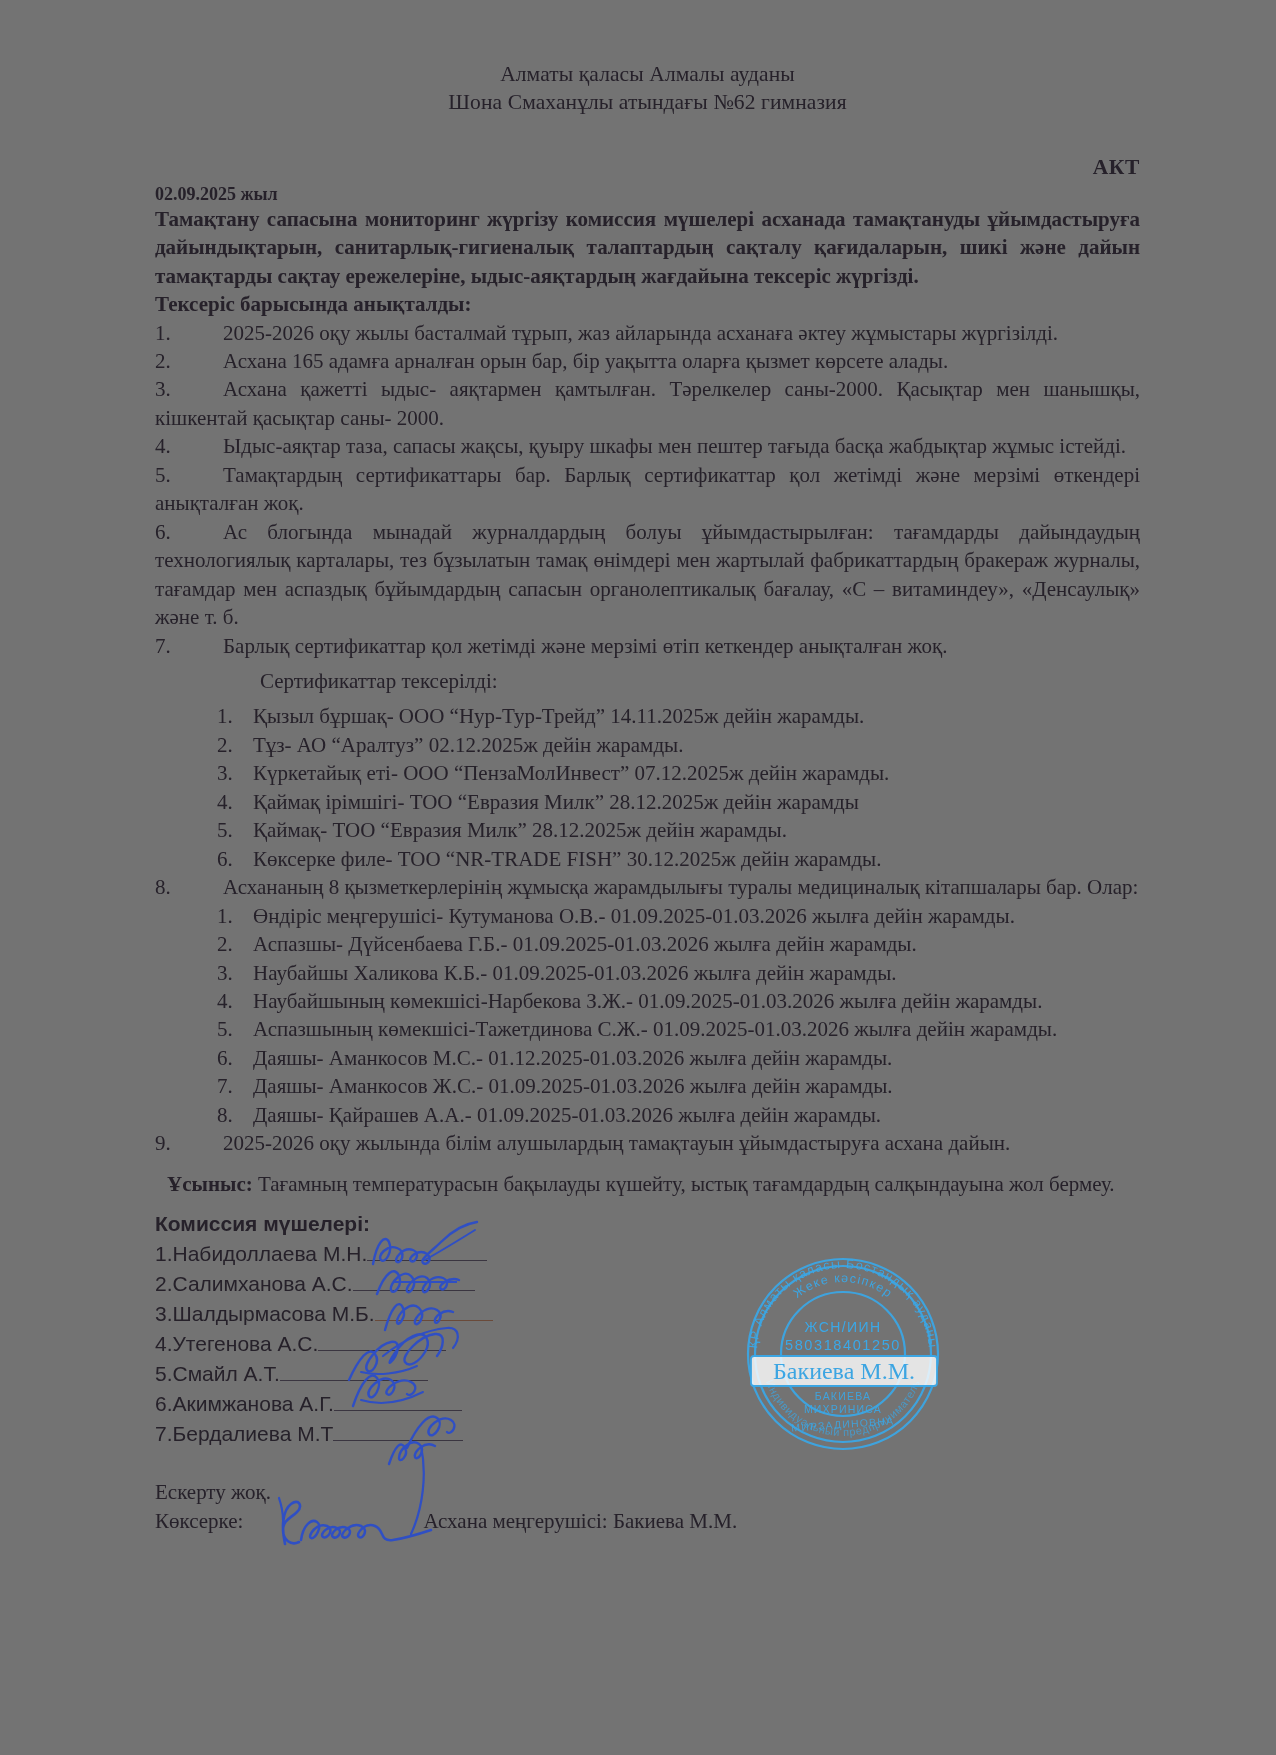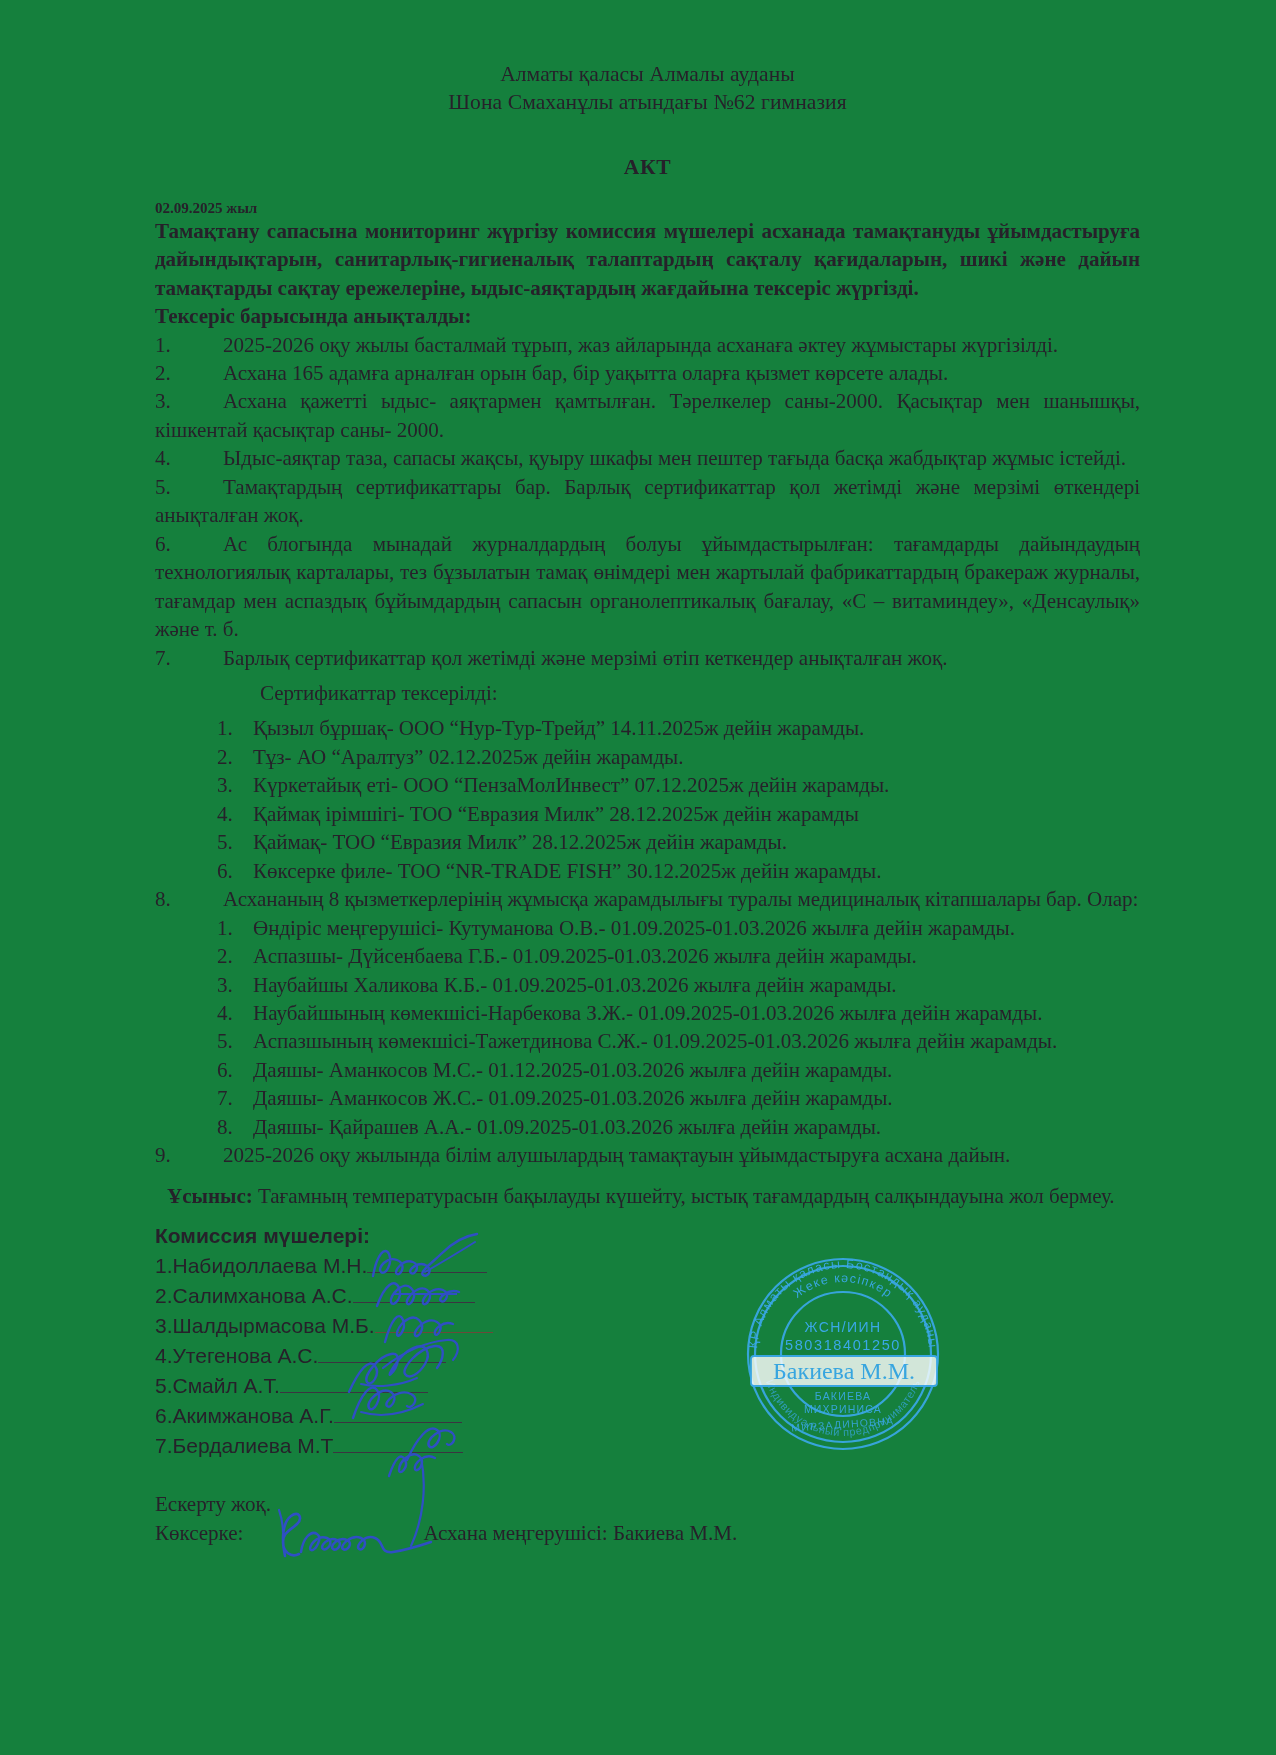--- a/index.html
+++ b/index.html
@@ -5,51 +5,51 @@
 <style>
   html, body {
     margin: 0;
     padding: 0;
     background: #ffffff;
   }
   .page {
     position: relative;
     width: 1276px;
     height: 1755px;
-    background: #15803d;
+    background: #737373;
     font-family: "Liberation Serif", "DejaVu Serif", serif;
     color: #26212a;
     overflow: hidden;
     box-sizing: border-box;
   }
   .sheet {
     position: absolute;
     left: 155px;
     top: 60px;
     width: 985px;
   }
 
   
   .org-head {
     text-align: center;
     font-size: 21.5px;
     line-height: 1.32;
     letter-spacing: 0.1px;
   }
   .act-title {
-    text-align: center;
+    text-align: right;
     font-weight: bold;
     font-size: 21.5px;
     margin-top: 38px;
     letter-spacing: 0.6px;
   }
   .doc-date {
     font-weight: bold;
-    font-size: 15px;
-    margin-top: 20px;
+    font-size: 18px;
+    margin-top: 4px;
   }
 
   
   p.para {
     margin: 0;
     font-size: 21px;
     line-height: 1.355;
     text-align: justify;
     text-justify: inter-word;
     font-weight: bold;

